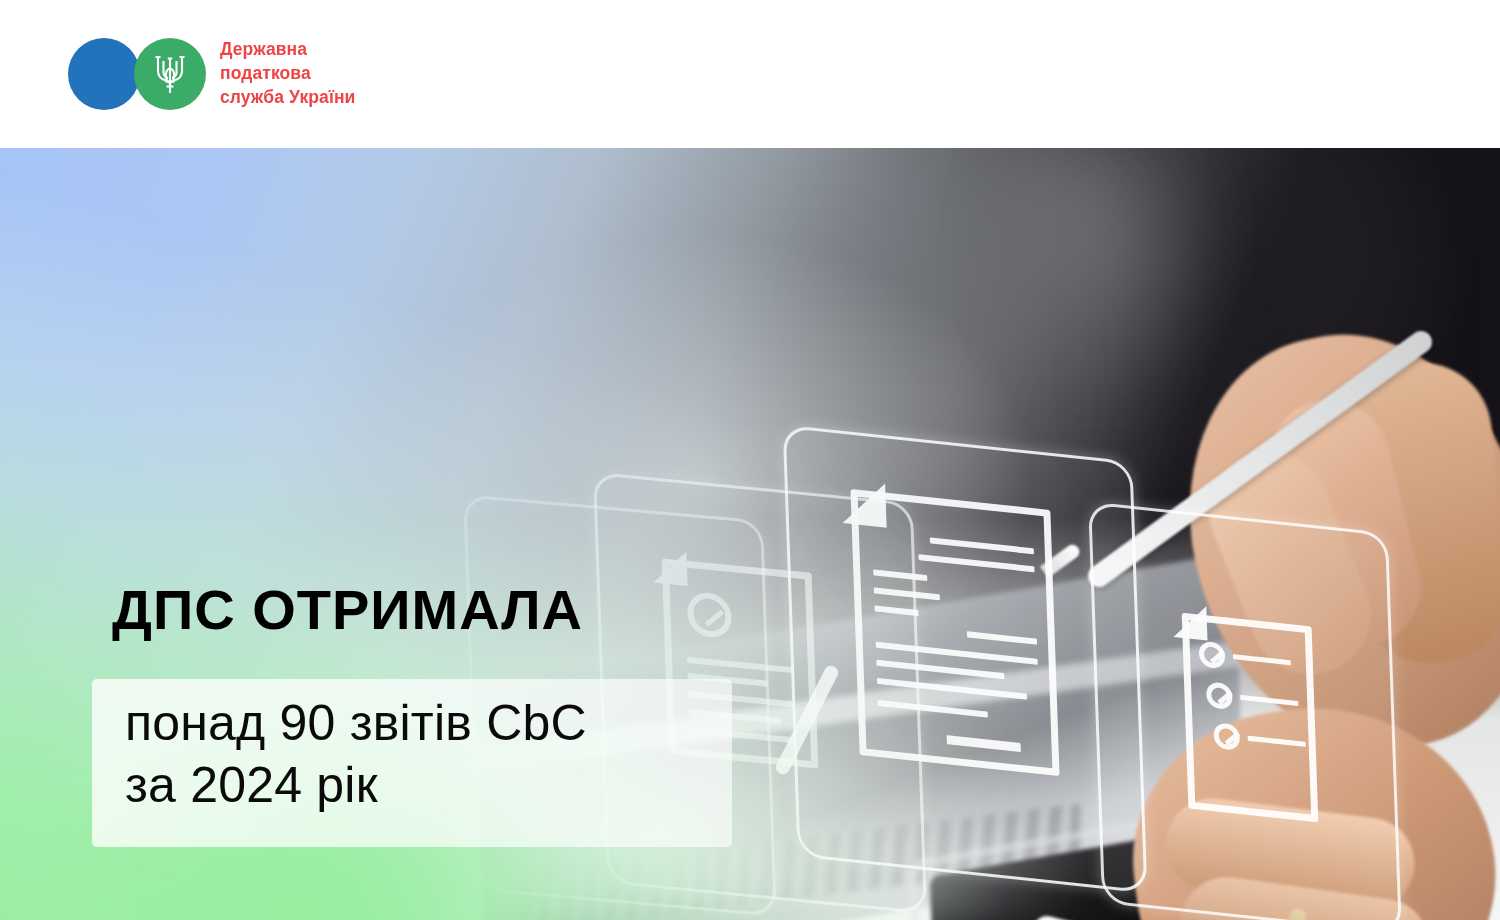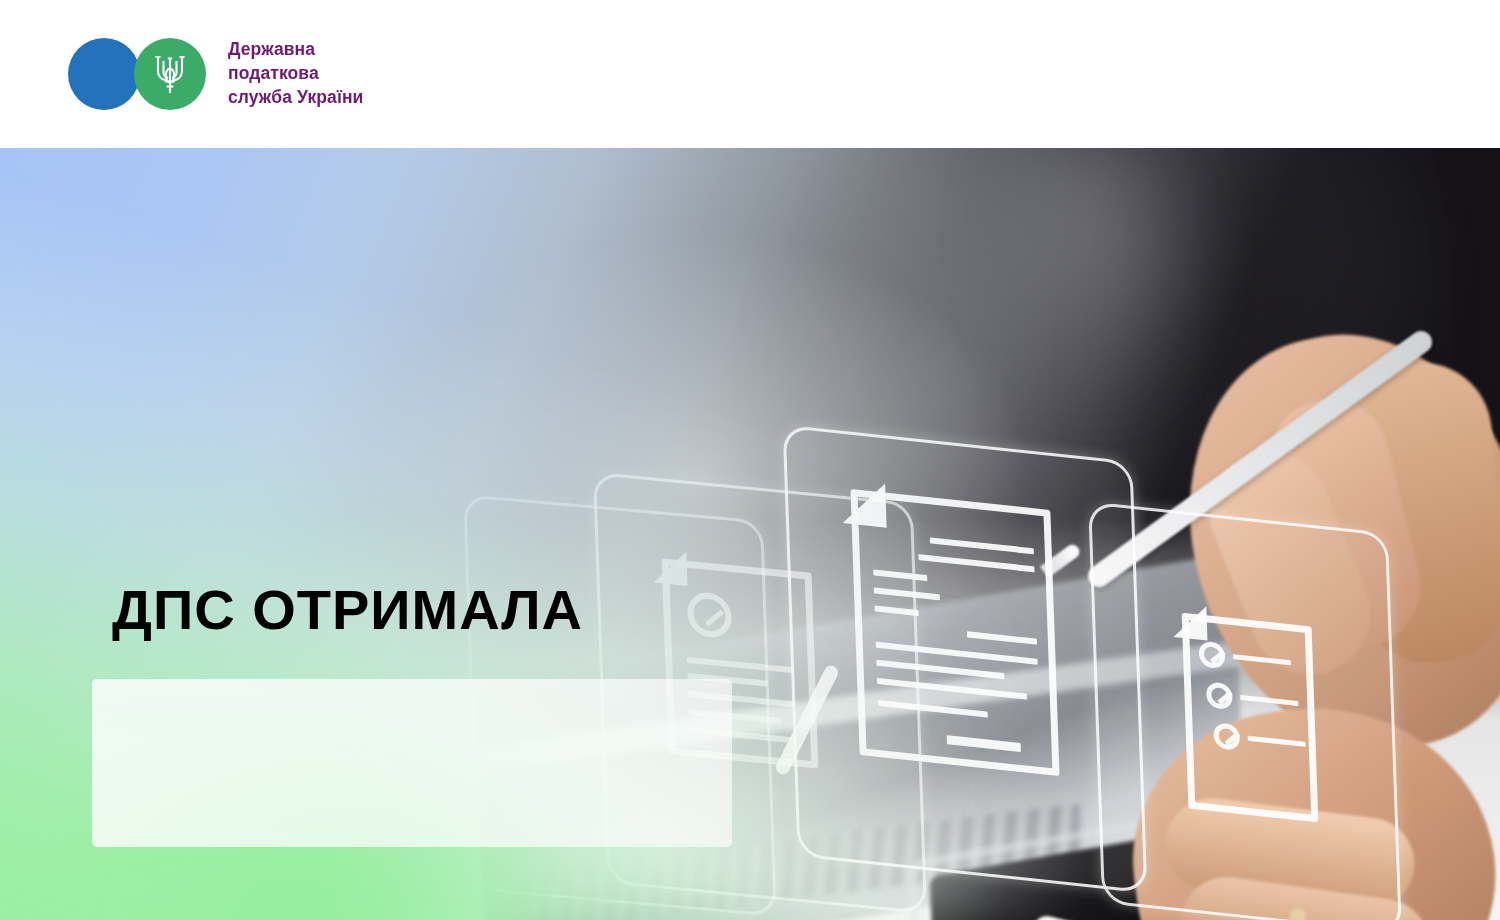--- a/index.html
+++ b/index.html
@@ -11,21 +11,21 @@
   
   .header { position:absolute; left:0; top:0; width:1500px; height:148px;
             background:#ffffff; z-index:40; }
   .logo-wrap { position:absolute; left:68px; top:38px; display:flex; align-items:center; }
   .circles { position:relative; width:138px; height:72px; flex:0 0 auto; }
   .circle { position:absolute; top:0; width:72px; height:72px; border-radius:50%; }
   .circle.blue  { left:0;   background:#2372BC; }
   .circle.green { left:66px; background:#3BAC68; }
   .tryzub { position:absolute; left:66px; top:0; width:72px; height:72px;
             display:flex; align-items:center; justify-content:center; }
-  .logo-text { margin-left:22px; font-size:17.5px; font-weight:bold; color:#701a75;
+  .logo-text { margin-left:14px; font-size:17.5px; font-weight:bold; color:#ef4444;
                line-height:1.36; letter-spacing:0.1px; white-space:pre-line; }
 
   
   .hero { position:absolute; left:0; top:148px; width:1500px; height:772px;
           overflow:hidden; background:#141216; }
   .hero .layer { position:absolute; inset:0; }
 
   
   .bg-base {
     background:
@@ -316,15 +316,17 @@
       <div class="line" style="left:62px;top:116px;width:58px;height:5px;"></div>
     </div>
 
     <div class="layer haze"></div>
     <div class="layer wash"></div>
     <div class="layer wash2"></div>
     <div class="layer wash3"></div>
 
     <div class="headline">ДПС ОТРИМАЛА</div>
     <div class="subpanel"></div>
+    <div class="subtext">понад 90 звітів CbC
+за 2024 рік</div>
   </div>
 
 </div>
 
 </body></html>

